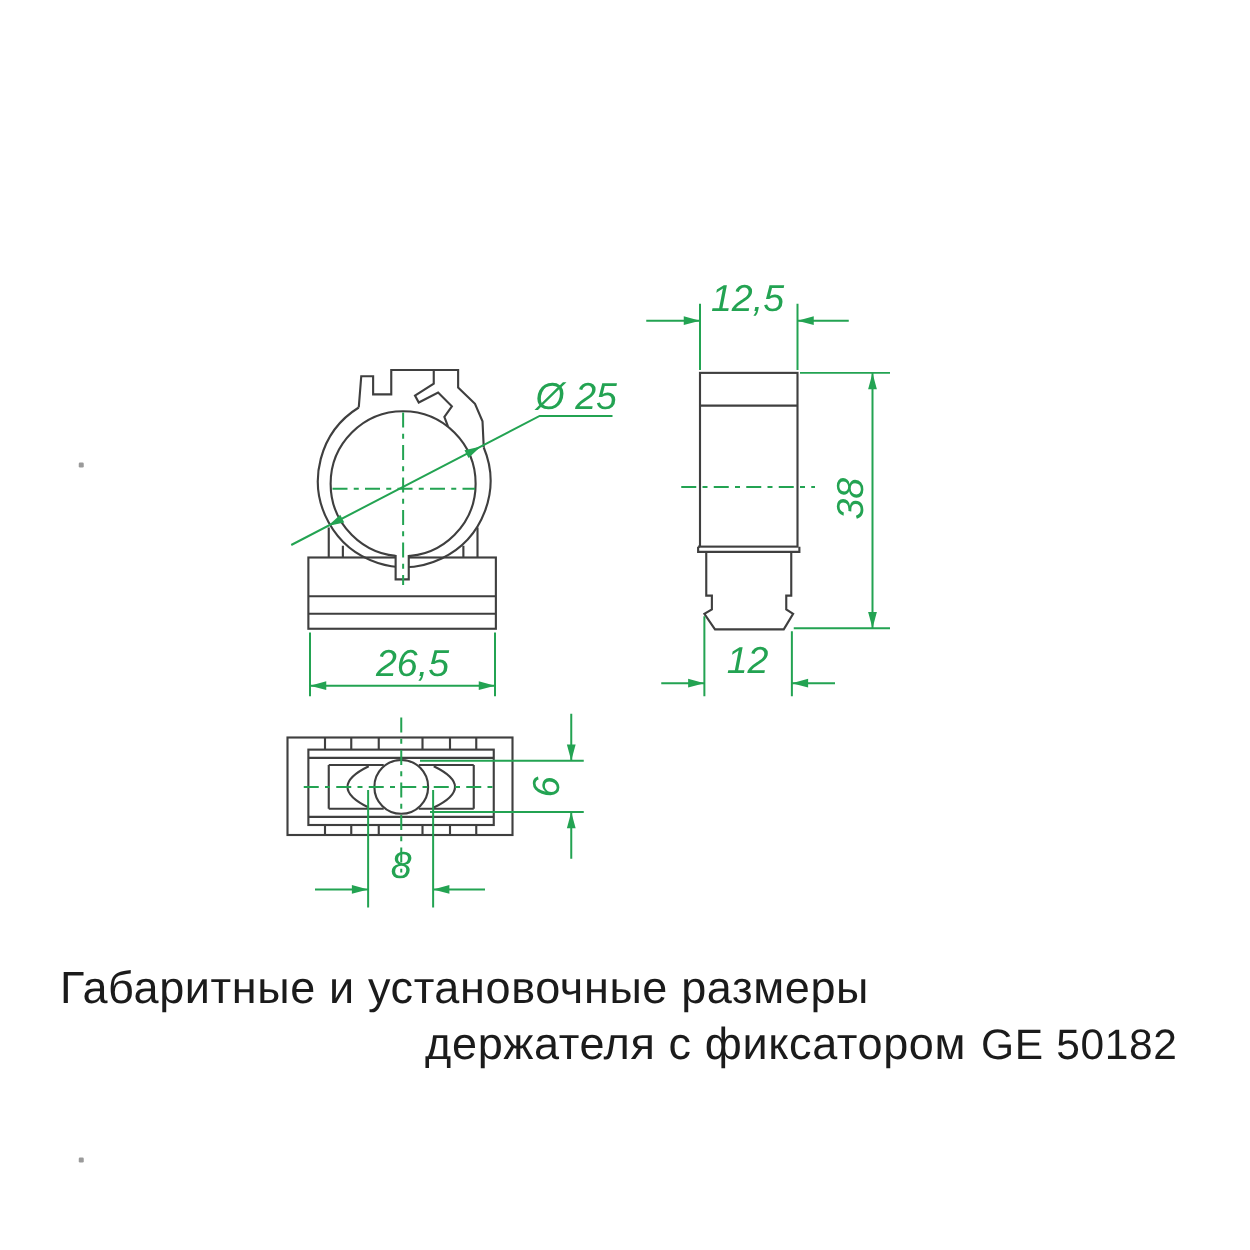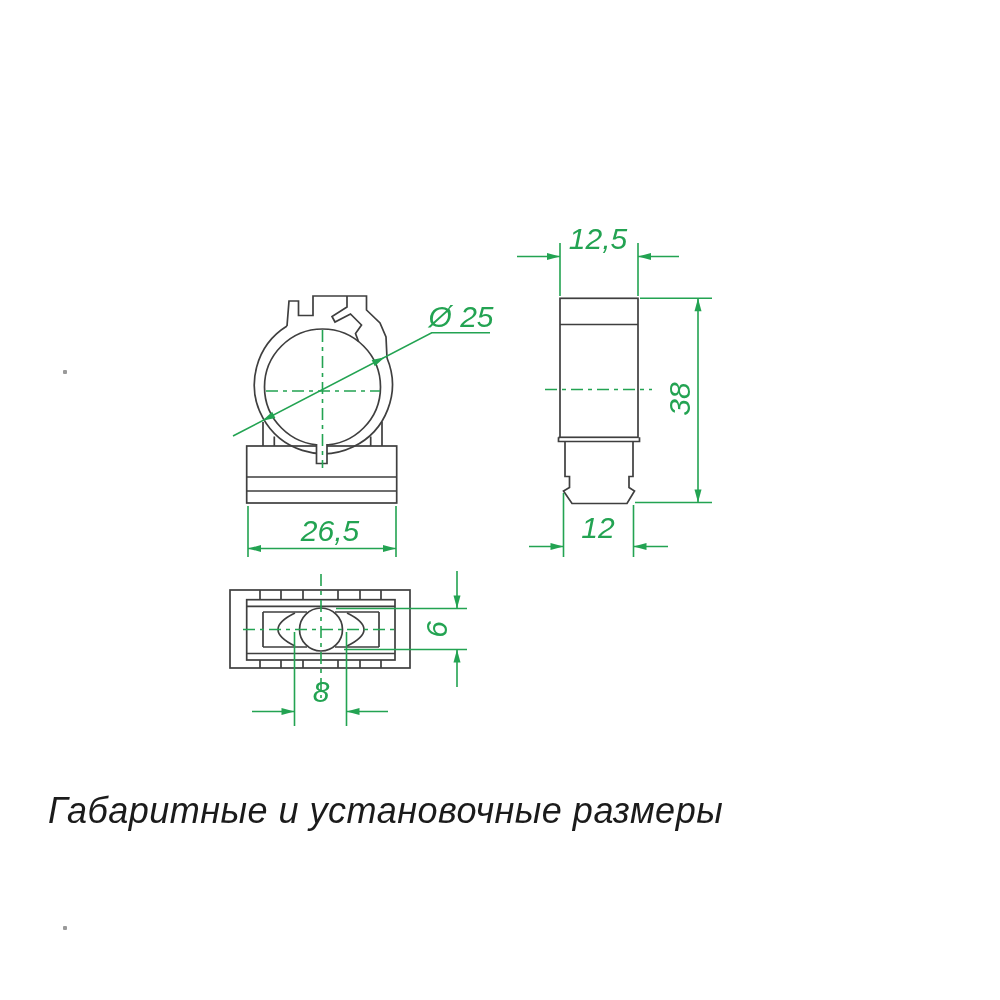--- a/index.html
+++ b/index.html
@@ -4,21 +4,21 @@
 <style>
   html,body{margin:0;padding:0;background:#ffffff;width:1000px;height:1000px;overflow:hidden;}
   .stage{position:relative;width:1000px;height:1000px;background:#fff;
          font-family:"Liberation Sans","DejaVu Sans",sans-serif;}
   svg{position:absolute;left:0;top:0;}
   .part{stroke:#3f3f3f;stroke-width:1.7;fill:none;stroke-linejoin:miter;stroke-linecap:butt;}
   .dim{stroke:#23a352;stroke-width:1.6;fill:none;}
   .dimfill{fill:#23a352;stroke:none;}
   .cline{stroke:#23a352;stroke-width:1.6;fill:none;stroke-dasharray:12 5 4 5;}
   .dimtext{fill:#23a352;font-style:italic;font-size:30px;font-family:"Liberation Sans","DejaVu Sans",sans-serif;}
-  .caption{position:absolute;color:#1b1b1b;font-style:italic;font-size:36px;letter-spacing:0.5px;white-space:nowrap;margin-top:21px;}
+  .caption{position:absolute;color:#1b1b1b;font-size:36px;letter-spacing:0.5px;white-space:nowrap;}
   .cap1{left:48px;top:769px;}
   .cap2{right:58px;top:814px;}
   .code{font-size:34px;margin-left:12px;}
   .speck{position:absolute;width:4px;height:4px;background:#9a9a9a;border-radius:1px;}
 </style>
 </head>
 <body>
 
 <div class="stage">
 
@@ -118,16 +118,19 @@
     <g>
       <path class="dim" d="M 294.5,632 L 294.5,726 M 346.5,632 L 346.5,726"></path>
       <path class="dim" d="M 252,711.5 L 294.5,711.5 M 346.5,711.5 L 388,711.5"></path>
       <polygon class="dimfill" points="294.5,711.5 281.5,708 281.5,715"></polygon>
       <polygon class="dimfill" points="346.5,711.5 359.5,708 359.5,715"></polygon>
       <text class="dimtext" x="321" y="702" text-anchor="middle">8</text>
     </g>
   </svg>
 
   <div class="caption cap1">Габаритные и установочные размеры</div>
+  <div class="caption cap2">
+    <span>держателя с фиксатором</span><span class="code">GE 50182</span>
+  </div>
 
   <div class="speck" style="left:63px;top:370px;"></div>
   <div class="speck" style="left:63px;top:926px;"></div>
 </div>
 
 </body></html>

